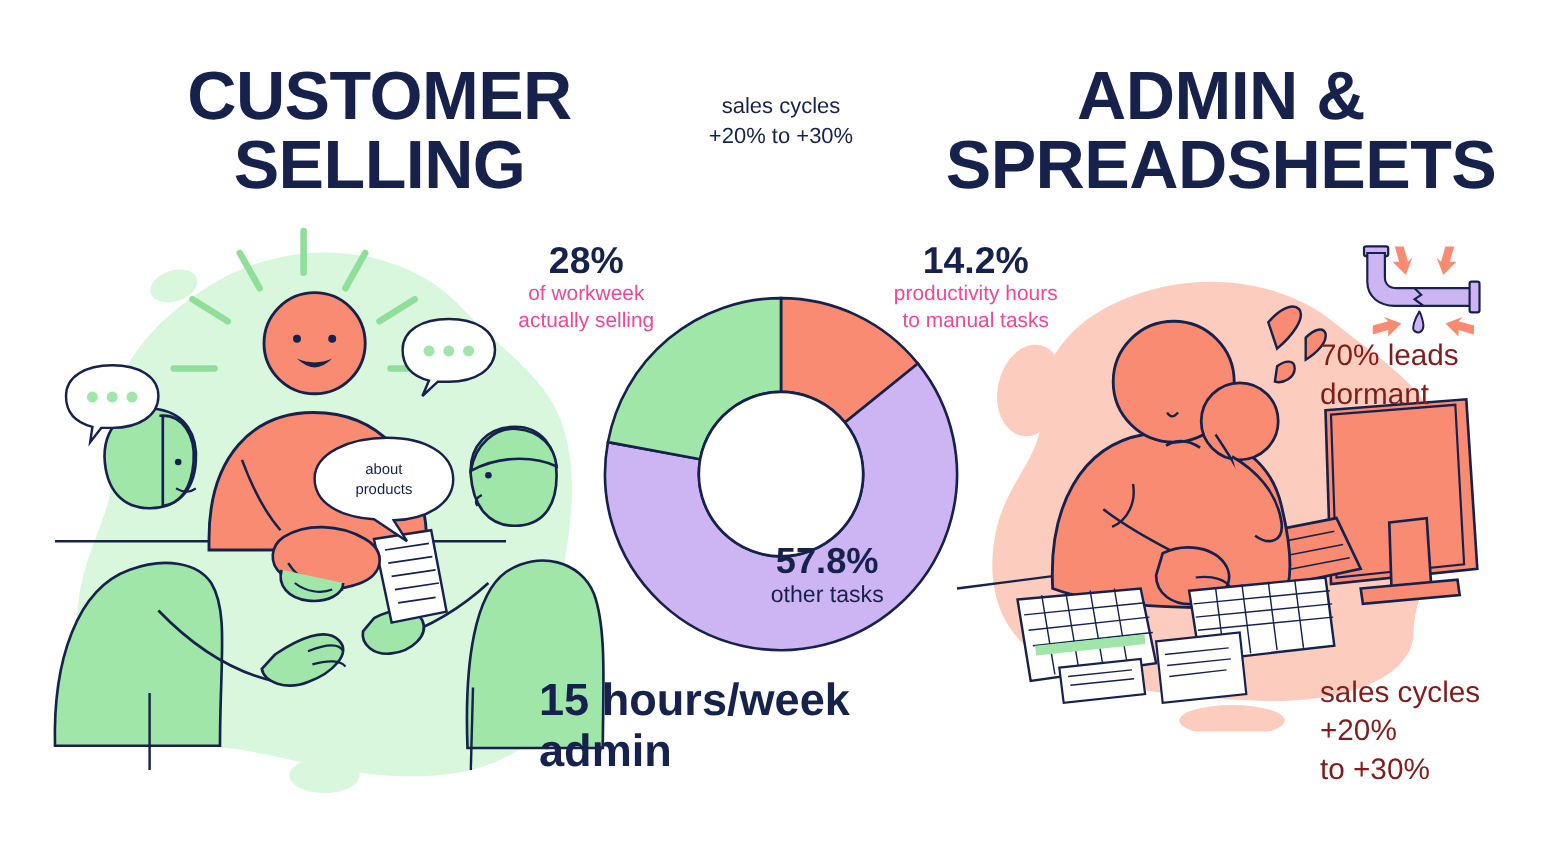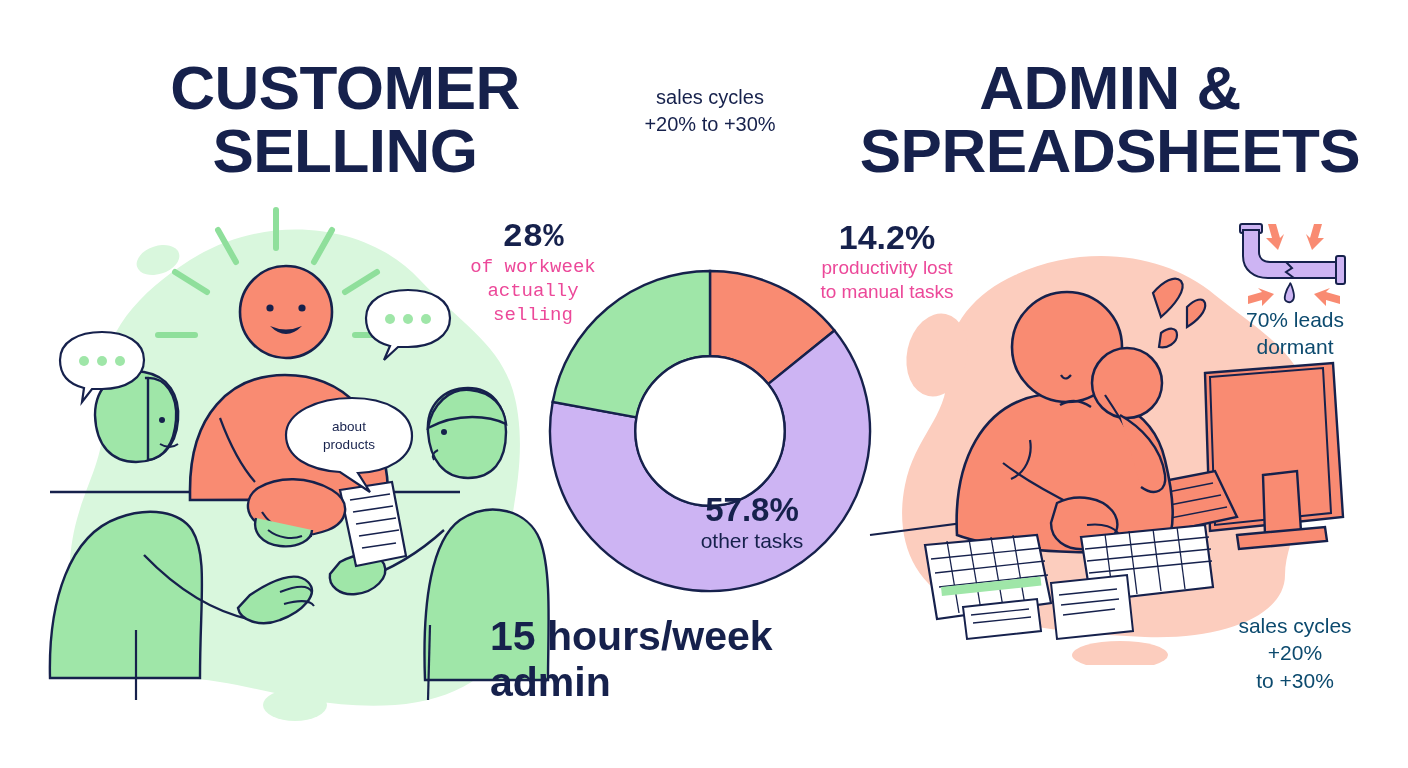--- a/index.html
+++ b/index.html
@@ -21,31 +21,31 @@
 
   .center-top{
     position:absolute;left:610px;top:84px;width:200px;text-align:center;
     font-size:20px;line-height:1.35;color:#16214c;
   }
 
   
   .stat{position:absolute;text-align:center;}
   .stat .big{font-size:34px;font-weight:bold;line-height:1.12;color:#16214c;}
   .stat .sub{font-size:19px;line-height:1.25;color:#ec4899;}
-  #stat-left{left:443px;top:218px;width:180px;font-family:Liberation Mono, monospace;}
+  #stat-left{left:443px;top:218px;width:180px;}
   #stat-right{left:792px;top:218px;width:190px;}
 
   
   #bottom-stat{
     position:absolute;left:490px;top:614px;width:440px;text-align:left;
     font-size:41px;font-weight:bold;line-height:1.12;color:#16214c;
   }
 
   
-  .note{position:absolute;text-align:center;font-size:21px;line-height:1.3;color:#0c4a6e;}
+  .note{position:absolute;font-size:27px;line-height:1.3;color:#7f1d1d;}
   #note-pipe{left:1200px;top:306px;width:190px;}
   #note-cycles{left:1200px;top:612px;width:190px;}
 
   
   #donut-wrap{position:absolute;left:545px;top:253px;width:330px;height:355px;}
   #donut-label{
     position:absolute;left:652px;top:492px;width:200px;text-align:center;
   }
   #donut-label .big{font-size:33px;font-weight:bold;line-height:1.1;}
   #donut-label .sub{font-size:21px;line-height:1.2;}
@@ -315,21 +315,21 @@
   </div>
 
   <div class="stat" id="stat-left">
     <div class="big">28%</div>
     <div class="sub">of workweek</div>
     <div class="sub">actually selling</div>
   </div>
 
   <div class="stat" id="stat-right">
     <div class="big">14.2%</div>
-    <div class="sub">productivity lost</div>
+    <div class="sub">productivity hours</div>
     <div class="sub">to manual tasks</div>
   </div>
 
   <div id="bottom-stat">
     <div>15 hours/week</div>
     <div>admin</div>
   </div>
 
   <div class="note" id="note-pipe">
     <div>70% leads</div>

